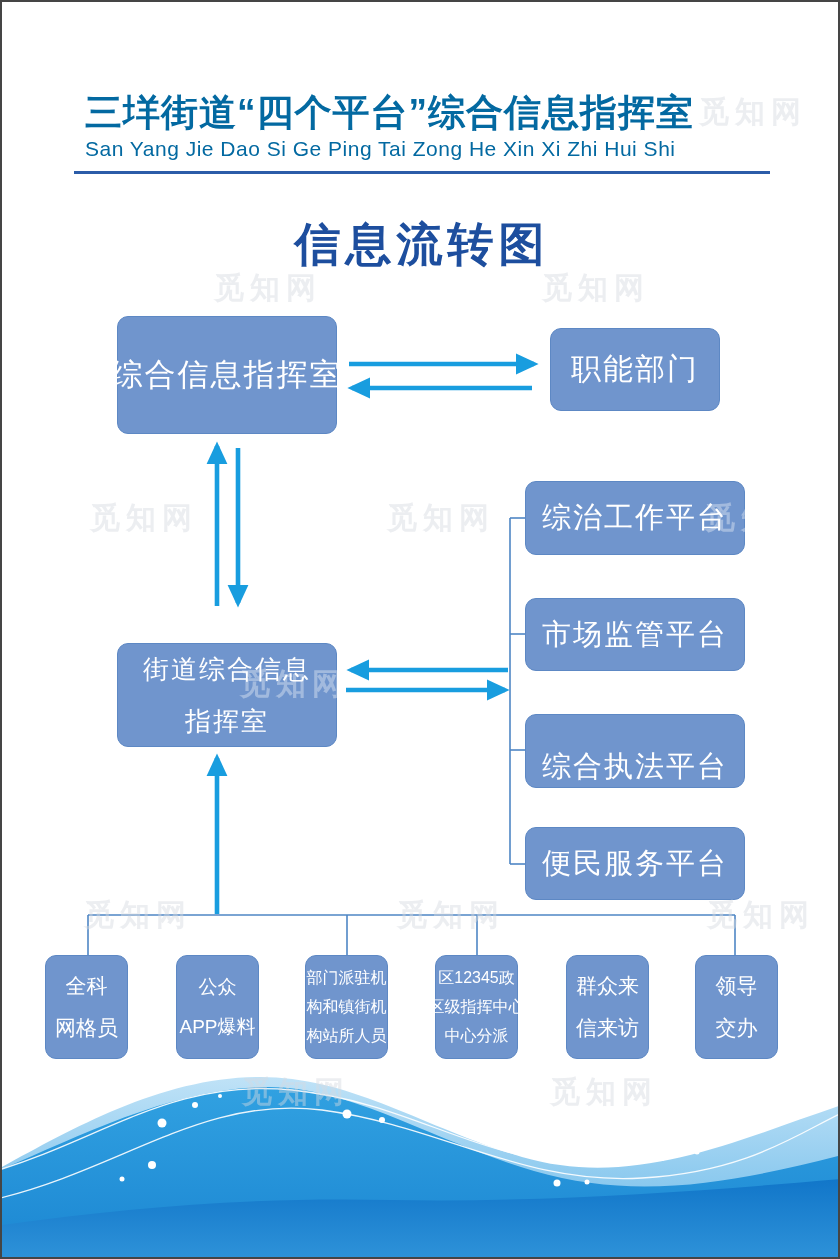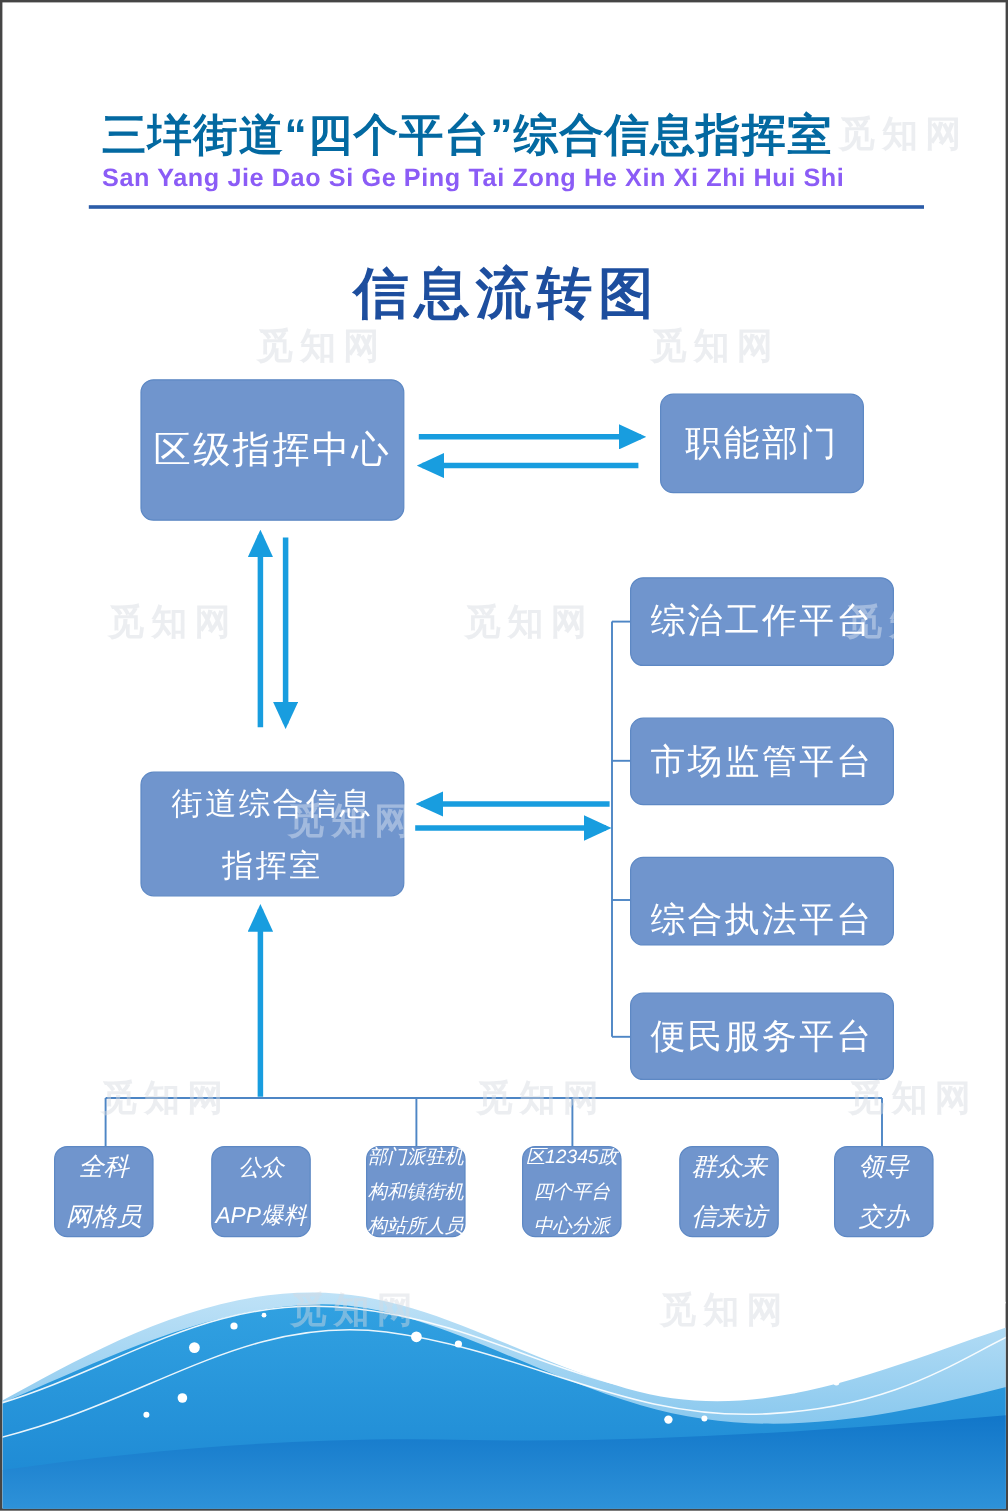--- a/index.html
+++ b/index.html
@@ -14,21 +14,21 @@
     font-family:"Liberation Sans","DejaVu Sans",sans-serif;
   }
   
   .hdr-title{
     position:absolute;left:83px;top:86px;
     font-size:37px;font-weight:bold;color:#0369a1;
     letter-spacing:1px;white-space:nowrap;z-index:4;
   }
   .hdr-pinyin{
     position:absolute;left:83px;top:135px;
-    font-size:21px;font-weight:bold;color:#8b5cf6;
+    font-size:21px;font-weight:normal;color:#0369a1;
     letter-spacing:0.5px;white-space:nowrap;z-index:4;
   }
   .hdr-rule{
     position:absolute;left:72px;top:169px;width:696px;height:3px;
     background:#2b5ca8;z-index:4;
   }
   .fig-title{
     position:absolute;left:0;top:212px;width:840px;
     text-align:center;font-size:46px;font-weight:bold;color:#1d4e9e;
     letter-spacing:5px;z-index:4;
@@ -47,21 +47,21 @@
   }
   .node .ln{display:block;white-space:nowrap;}
   .n-district{left:115px;top:314px;width:220px;height:118px;font-size:31px;letter-spacing:2px;}
   .n-functional{left:548px;top:326px;width:170px;height:83px;font-size:30px;letter-spacing:2px;}
   .n-street{left:115px;top:613px;width:220px;height:104px;font-size:26px;letter-spacing:2px;gap:17px;margin-top:28px;}
   .n-platform{left:523px;width:220px;font-size:29px;letter-spacing:2px;}
   .n-p1{top:479px;height:74px;}
   .n-p2{top:596px;height:73px;}
   .n-p3{top:712px;height:74px;justify-content:flex-end;}
   .n-p4{top:825px;height:73px;}
-  .n-src{top:953px;width:83px;height:76px;font-size:21px;gap:14px;font-style:italic;}
+  .n-src{top:953px;width:83px;height:104px;font-size:21px;gap:14px;}
   .n-src.three{font-size:16px;gap:8px;letter-spacing:0;}
   .n-s1{left:43px;}
   .n-s2{left:174px;font-size:19px;}
   .n-s3{left:303px;}
   .n-s4{left:433px;}
   .n-s5{left:564px;}
   .n-s6{left:693px;}
   
   .lines-svg{position:absolute;left:0;top:0;z-index:1;}
   .wave-svg{position:absolute;left:0;top:1055px;z-index:1;}
@@ -110,21 +110,21 @@
       <line x1="530" y1="386" x2="350" y2="386" marker-end="url(#ah)"></line>
       <line x1="215" y1="604" x2="215" y2="444" marker-end="url(#ah)"></line>
       <line x1="236" y1="446" x2="236" y2="601" marker-end="url(#ah)"></line>
       <line x1="506" y1="668" x2="349" y2="668" marker-end="url(#ah)"></line>
       <line x1="344" y1="688" x2="503" y2="688" marker-end="url(#ah)"></line>
       <line x1="215" y1="912" x2="215" y2="756" marker-end="url(#ah)"></line>
     </g>
   </svg>
 
   <div class="node n-district">
-    <span class="ln">区级指挥中心</span>
+    <span class="ln">综合信息指挥室</span>
   </div>
 
   <div class="node n-functional">
     <span class="ln">职能部门</span>
   </div>
 
   <div class="node n-street">
     <span class="ln">街道综合信息</span>
     <span class="ln">指挥室</span>
   </div>
@@ -150,21 +150,21 @@
     <span class="ln">公众</span>
     <span class="ln">APP爆料</span>
   </div>
   <div class="node n-src three n-s3">
     <span class="ln">部门派驻机</span>
     <span class="ln">构和镇街机</span>
     <span class="ln">构站所人员</span>
   </div>
   <div class="node n-src three n-s4">
     <span class="ln">区12345政</span>
-    <span class="ln">四个平台</span>
+    <span class="ln">区级指挥中心</span>
     <span class="ln">中心分派</span>
   </div>
   <div class="node n-src n-s5">
     <span class="ln">群众来</span>
     <span class="ln">信来访</span>
   </div>
   <div class="node n-src n-s6">
     <span class="ln">领导</span>
     <span class="ln">交办</span>
   </div>

